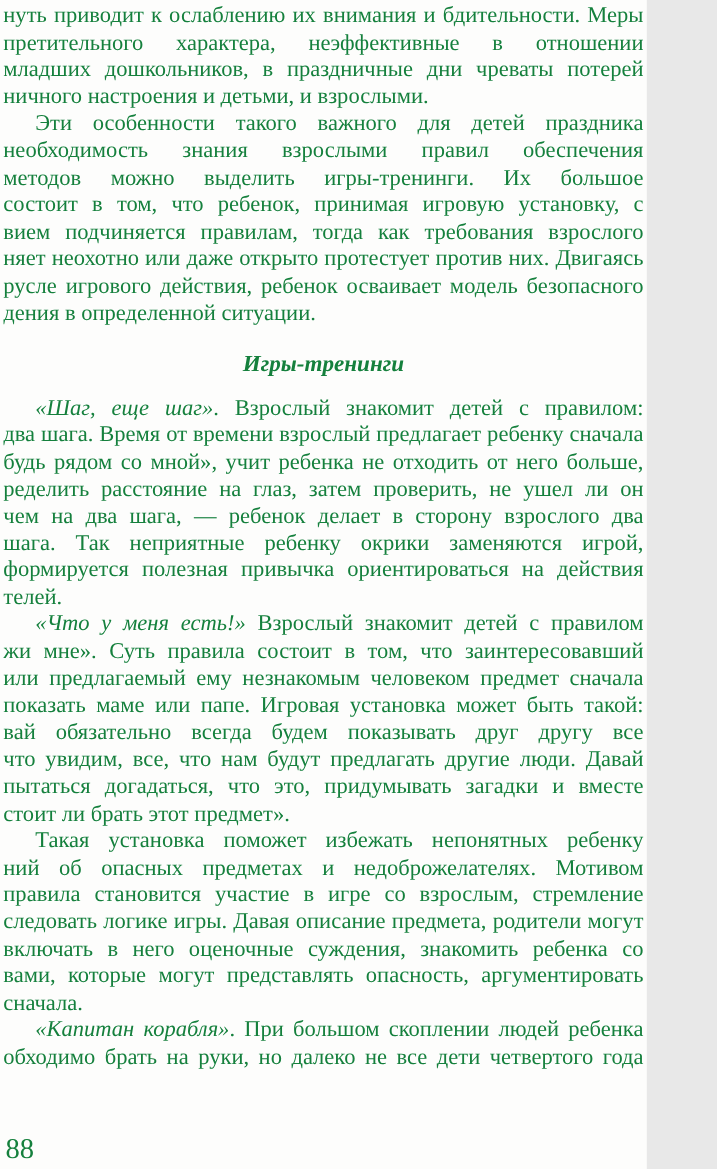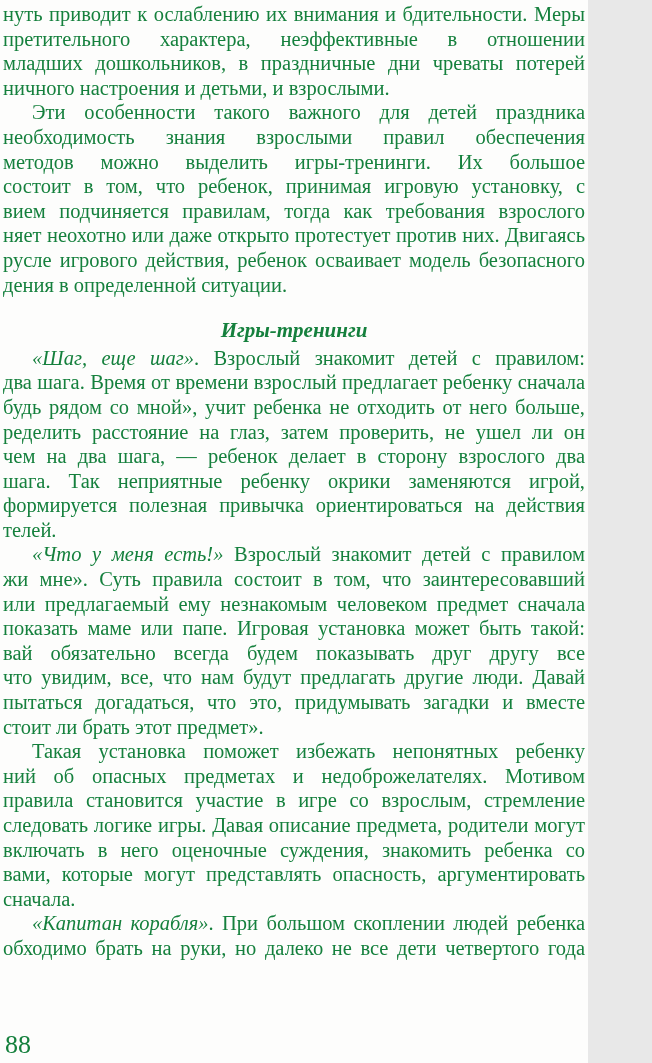--- a/index.html
+++ b/index.html
@@ -33,21 +33,21 @@
   .lead {
     font-weight: normal;
     font-style: italic;
   }
   .section-heading {
     text-align: center;
     font-weight: bold;
     font-style: italic;
     font-size: 21px;
     margin-top: 21px;
-    margin-bottom: 3px;
+    margin-bottom: 16px;
   }
   .page-number {
     position: absolute;
     left: 5px;
     bottom: 5px;
     font-size: 26px;
   }
 </style>
 </head>
 <body>

